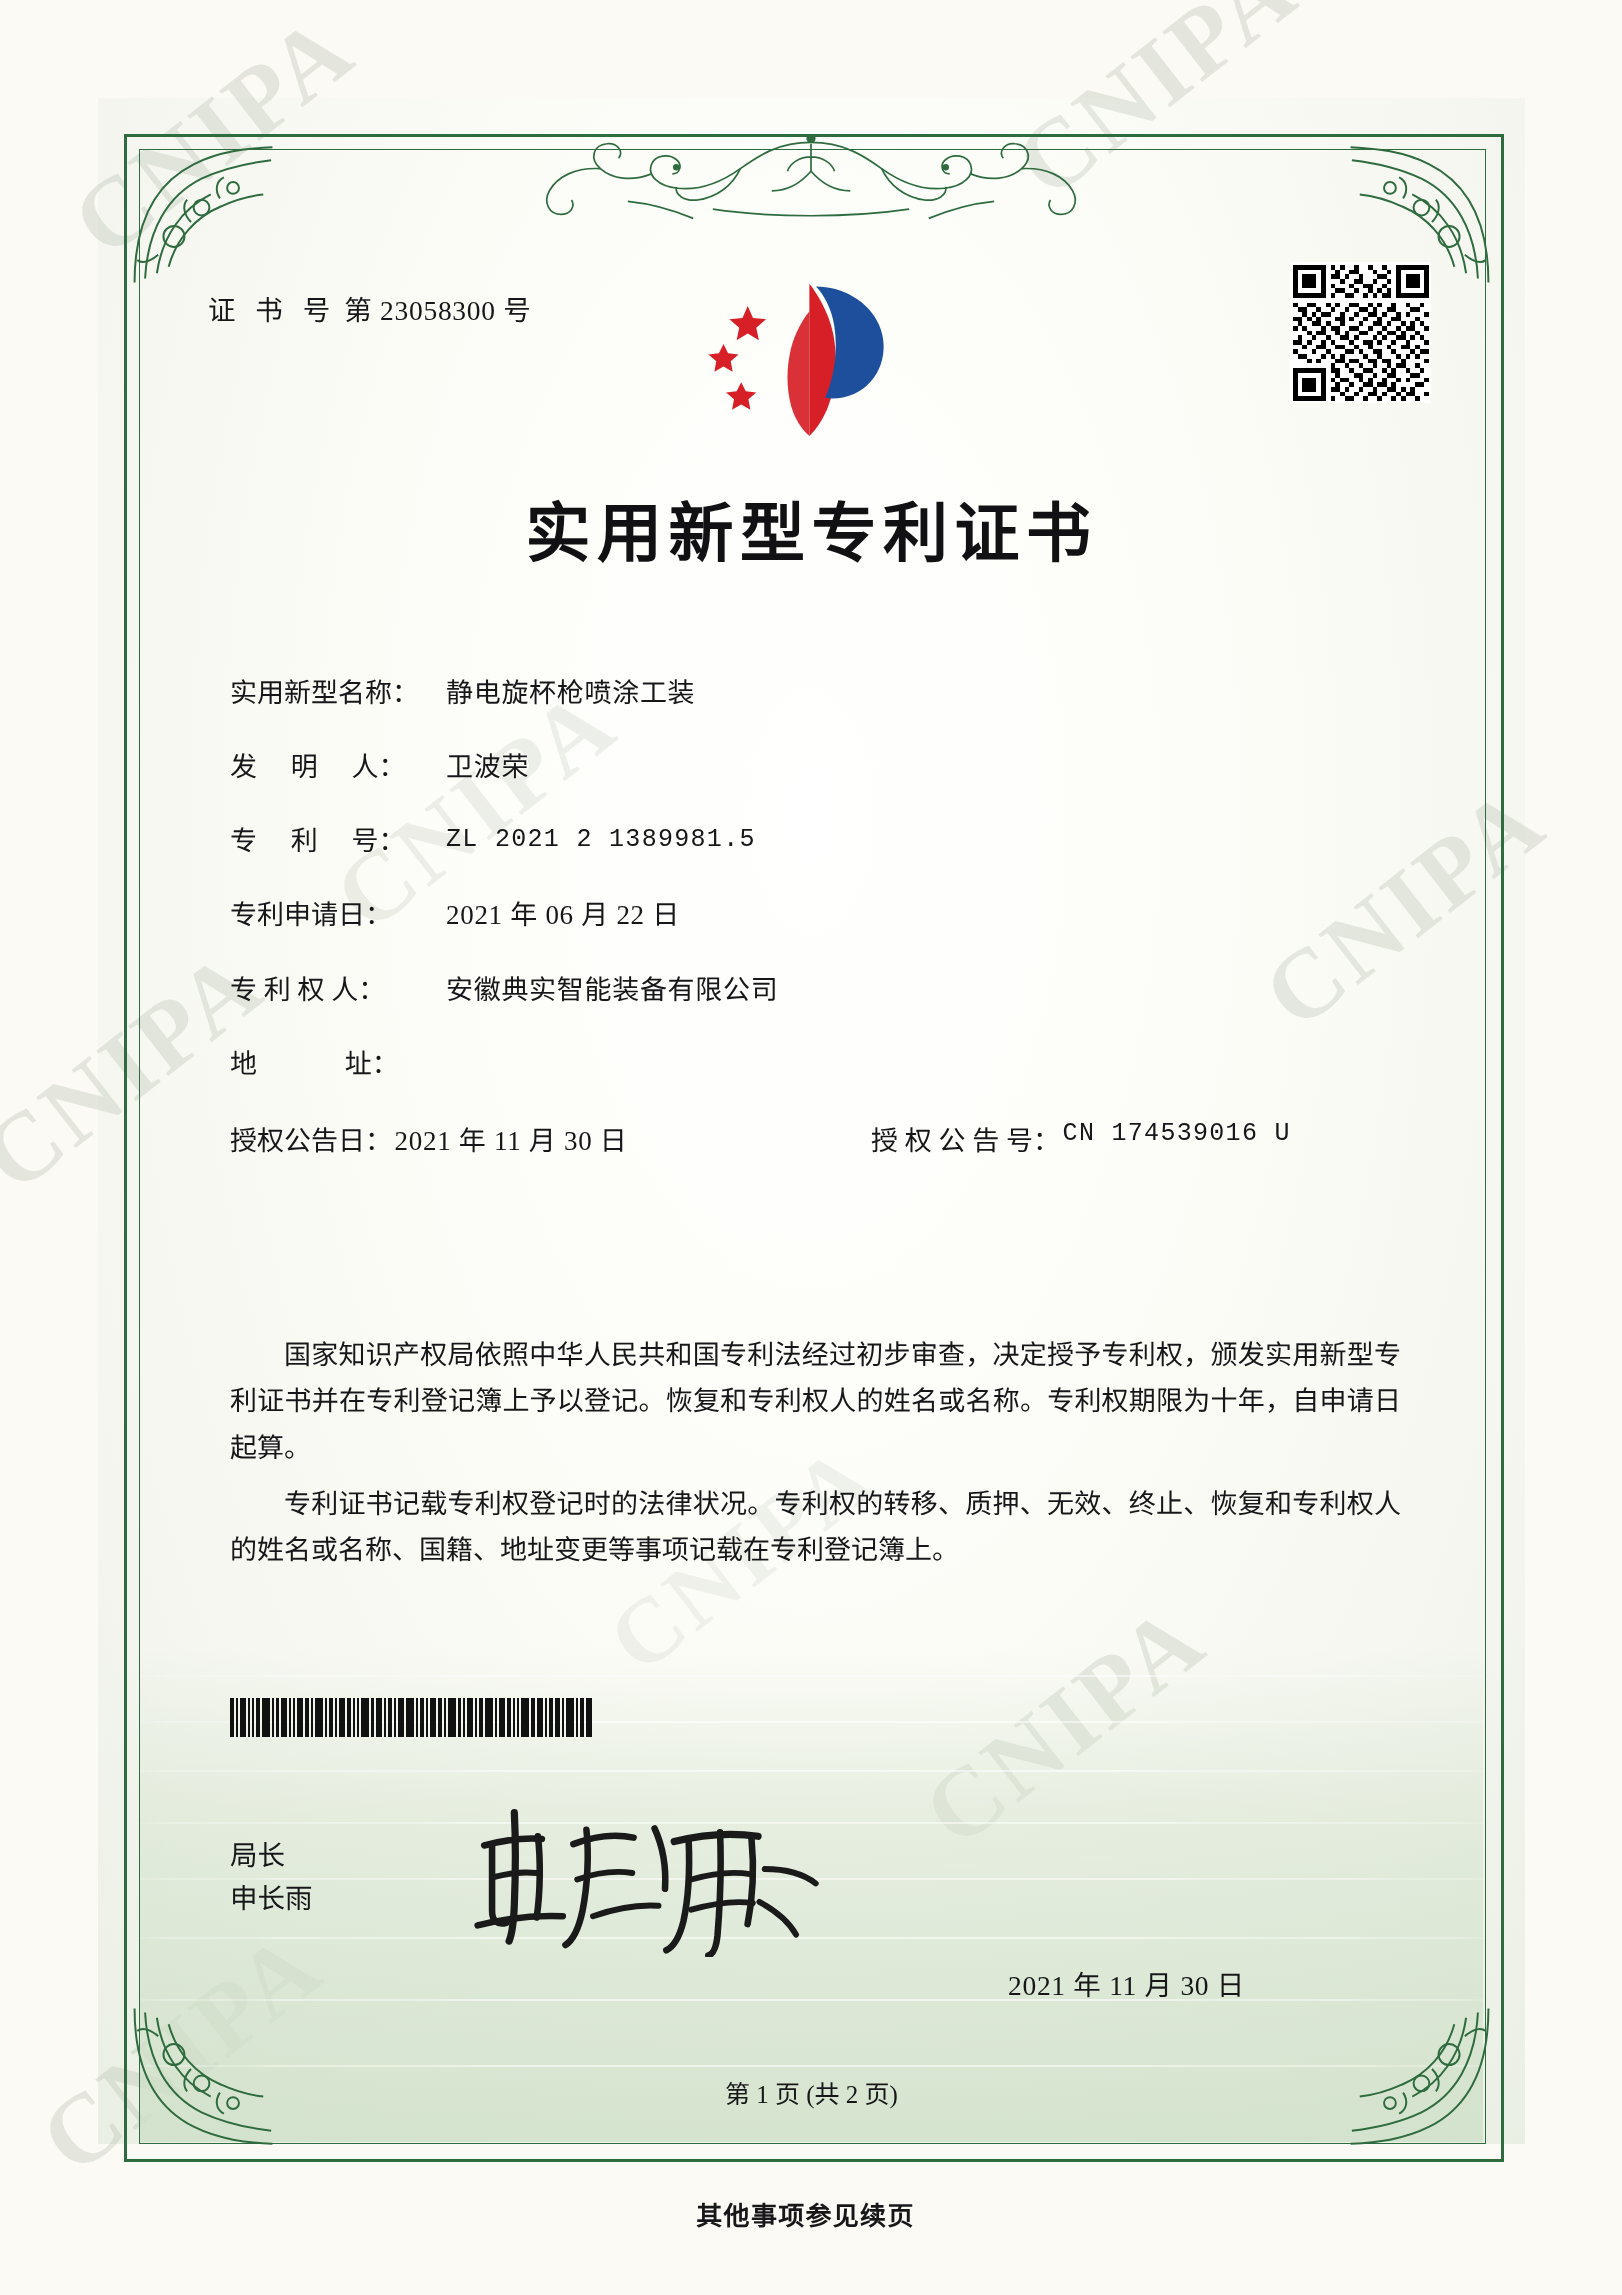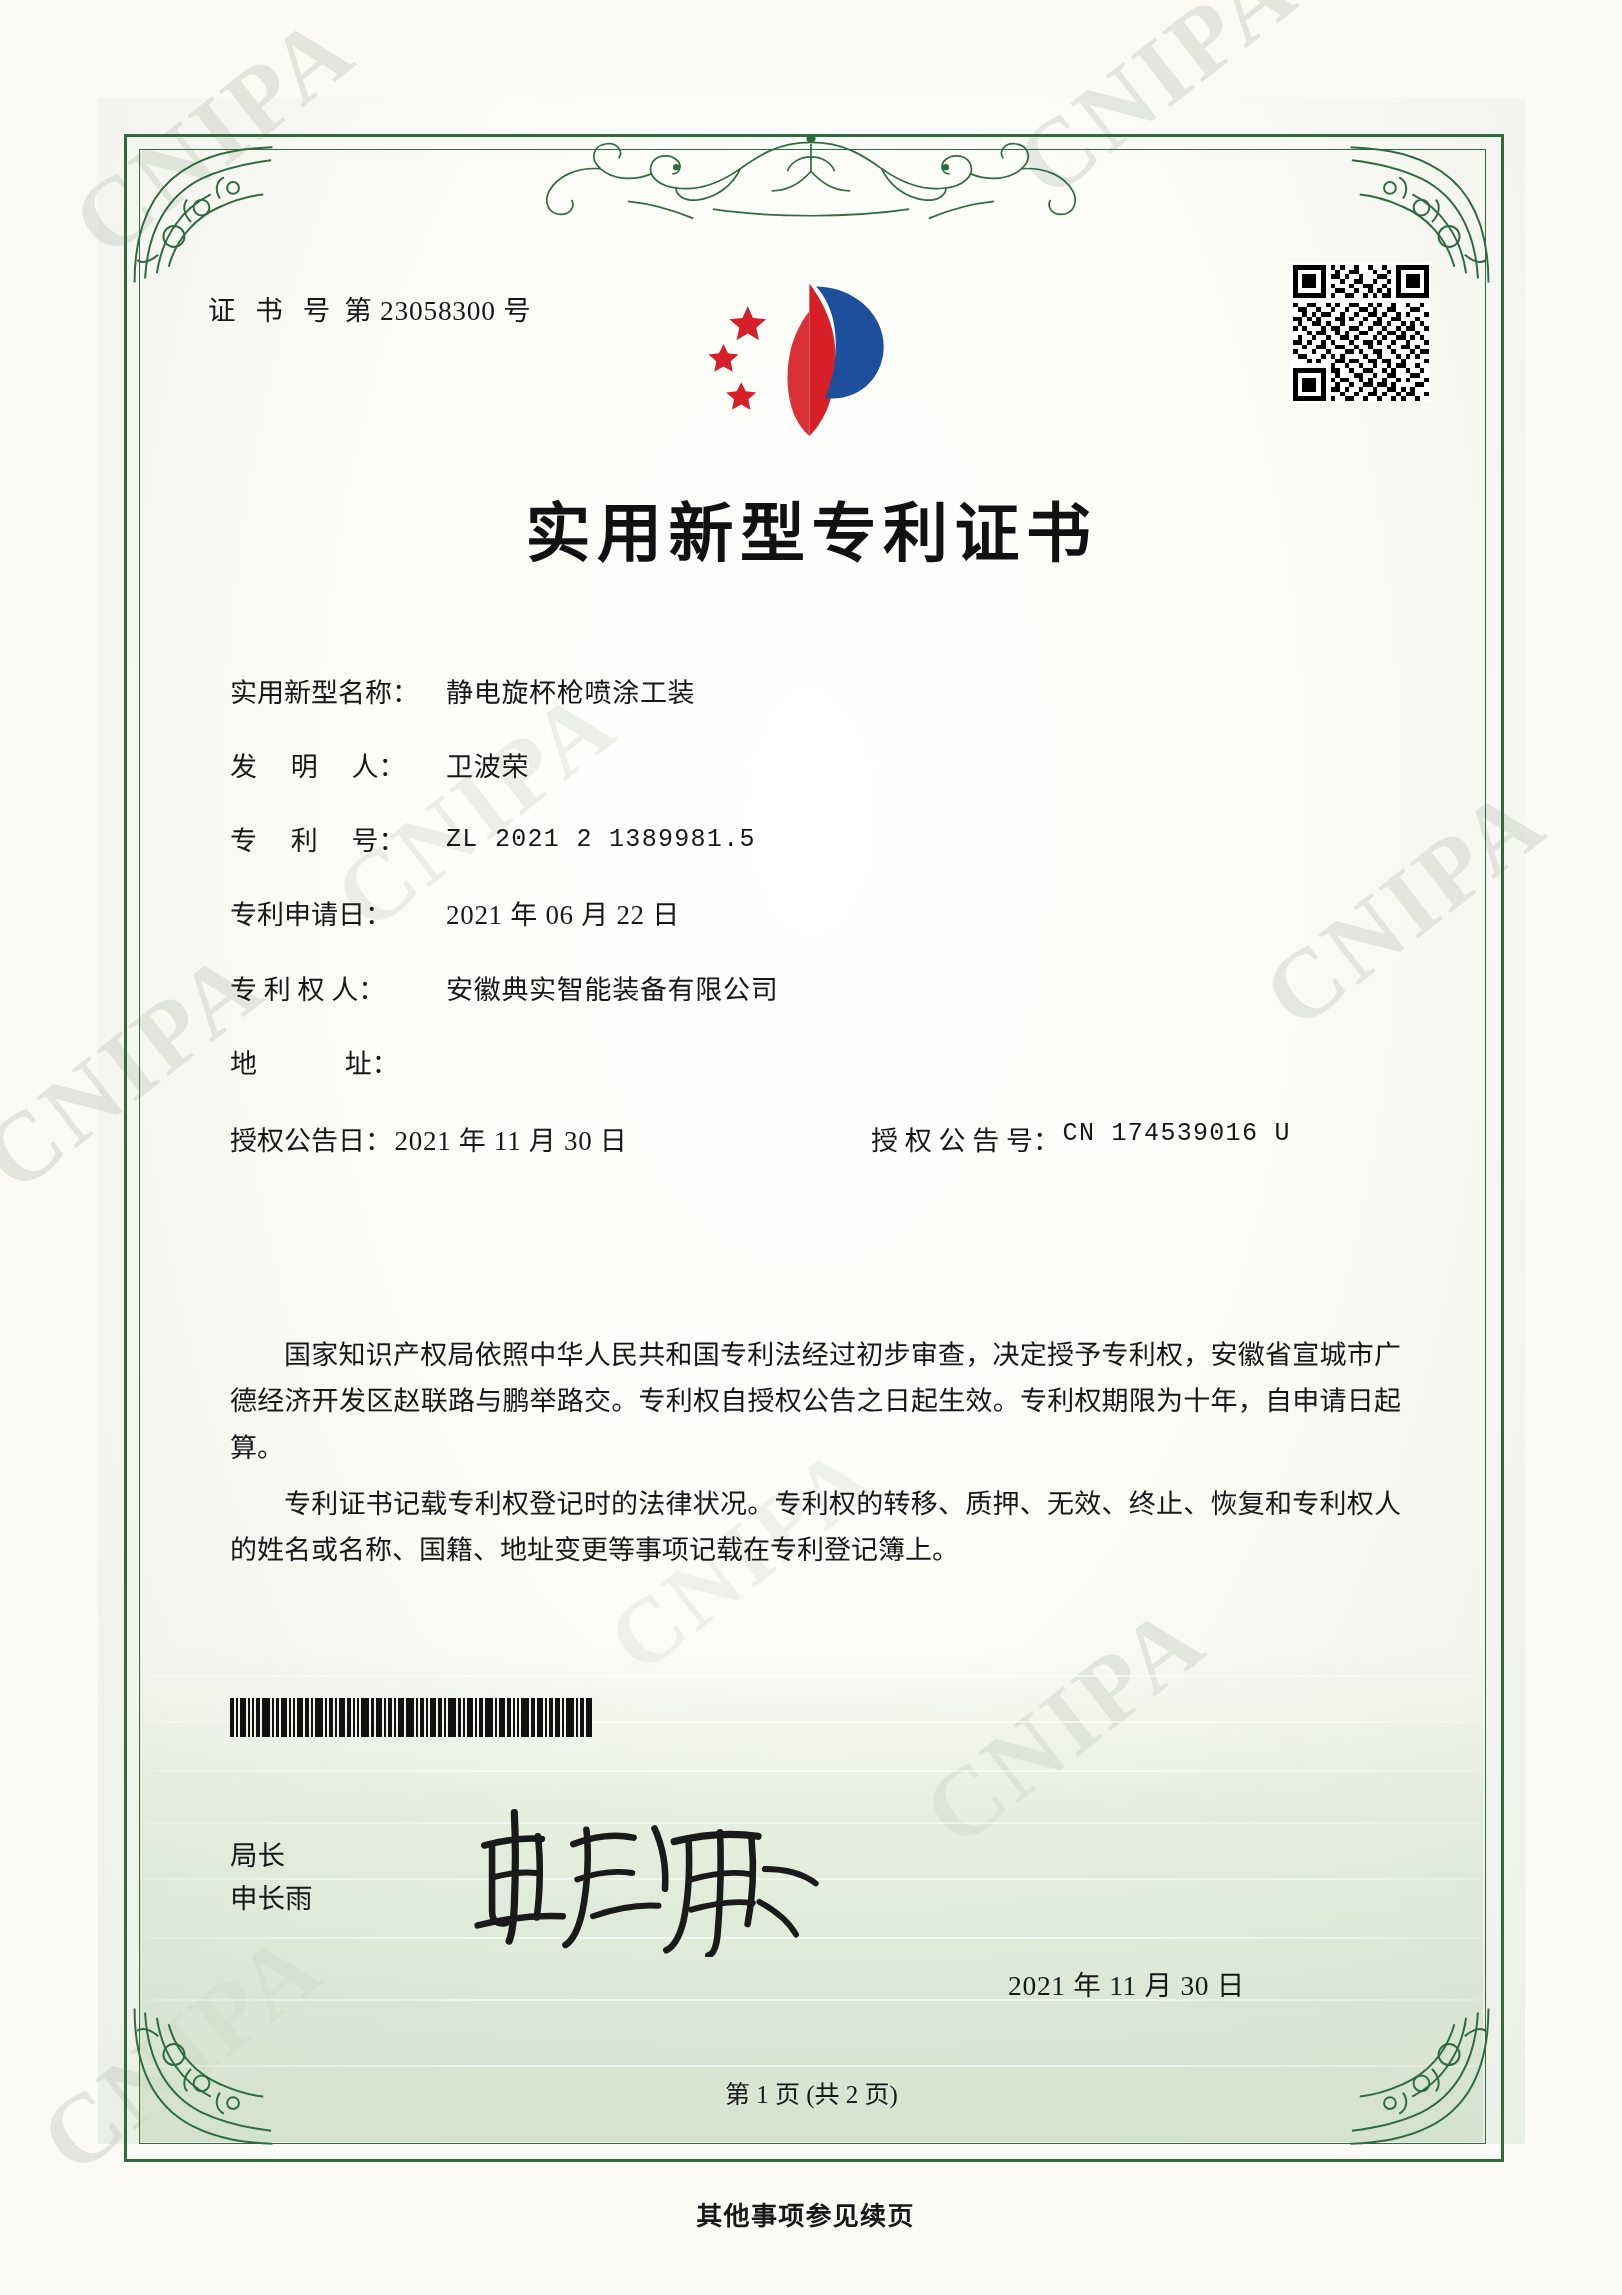--- a/index.html
+++ b/index.html
@@ -670,21 +670,21 @@
         <span class="val">2021 年 11 月 30 日</span>
       </div>
       <div class="seg2">
         <span class="lbl">授 权 公 告 号：</span>
         <span class="val mono">CN 174539016 U</span>
       </div>
     </div>
   </div>
 
   <div class="paragraphs">
-    <p>国家知识产权局依照中华人民共和国专利法经过初步审查，决定授予专利权，安徽省宣城市广德经济开发区赵联路与鹏举路交。专利权自授权公告之日起生效。专利权期限为十年，自申请日起算。</p>
+    <p>国家知识产权局依照中华人民共和国专利法经过初步审查，决定授予专利权，颁发实用新型专利证书并在专利登记簿上予以登记。恢复和专利权人的姓名或名称。专利权期限为十年，自申请日起算。</p>
     <p>专利证书记载专利权登记时的法律状况。专利权的转移、质押、无效、终止、恢复和专利权人的姓名或名称、国籍、地址变更等事项记载在专利登记簿上。</p>
   </div>
 
   <div class="barcode">
     <i style="width:3.9px"></i>
       <i style="width:2px"></i>
       <i style="width:5.9px"></i>
       <i style="width:2px"></i>
     <i style="width:2px"></i>
       <i style="width:3.9px"></i>

